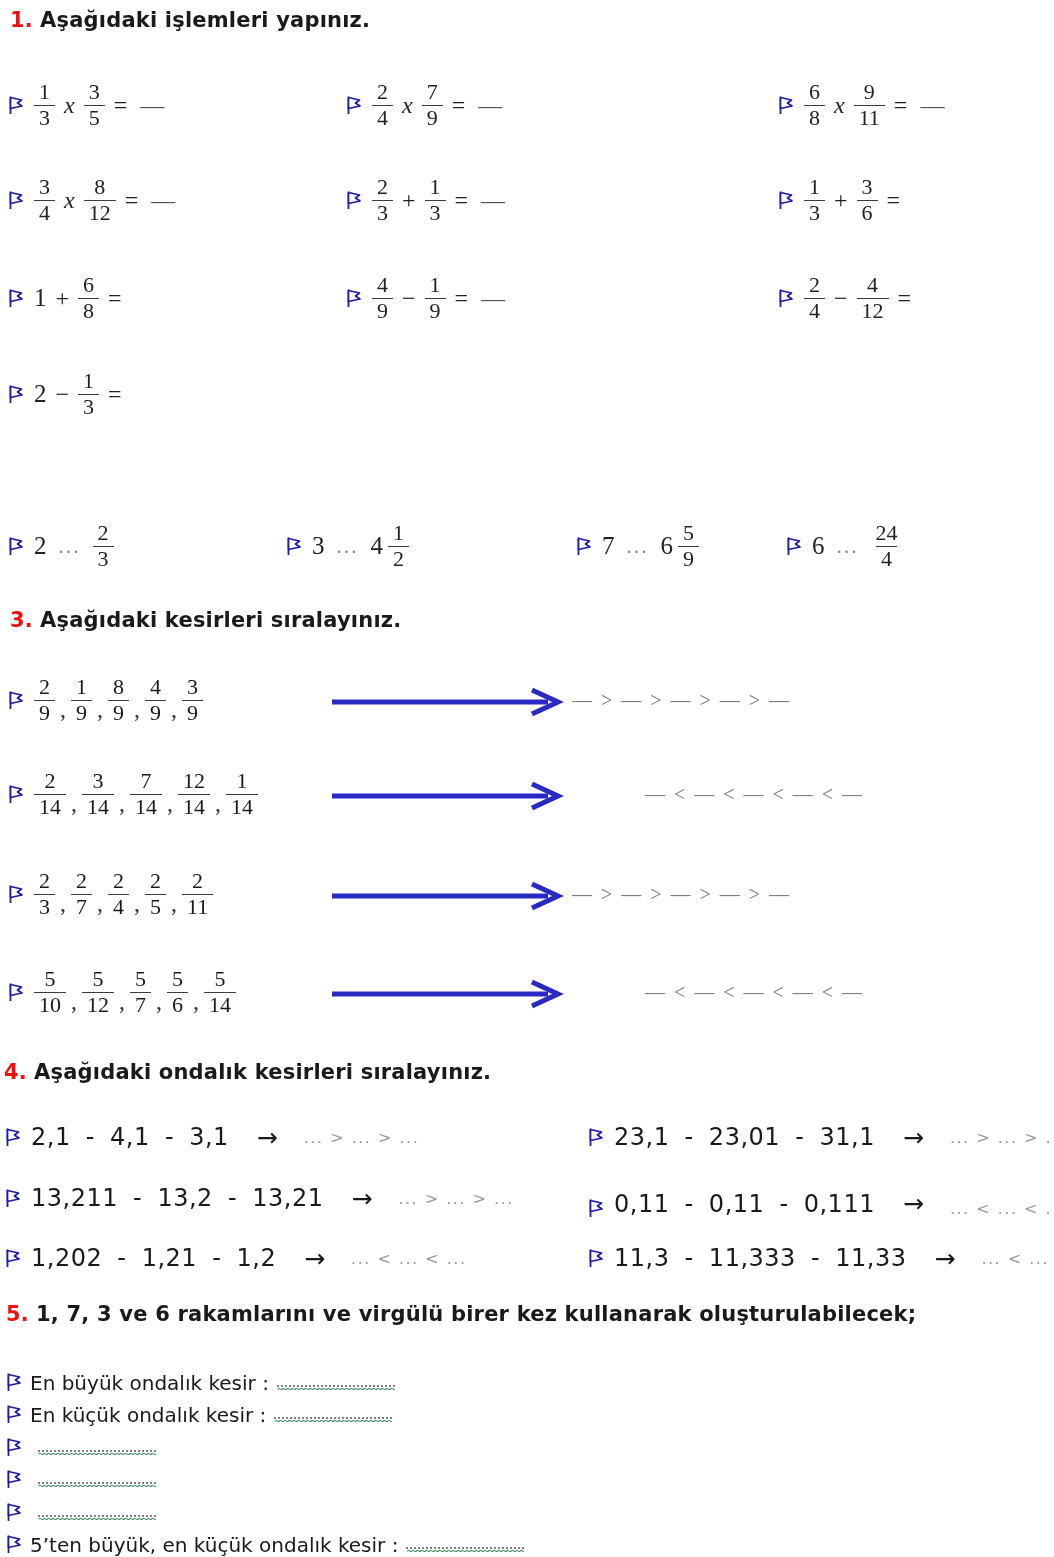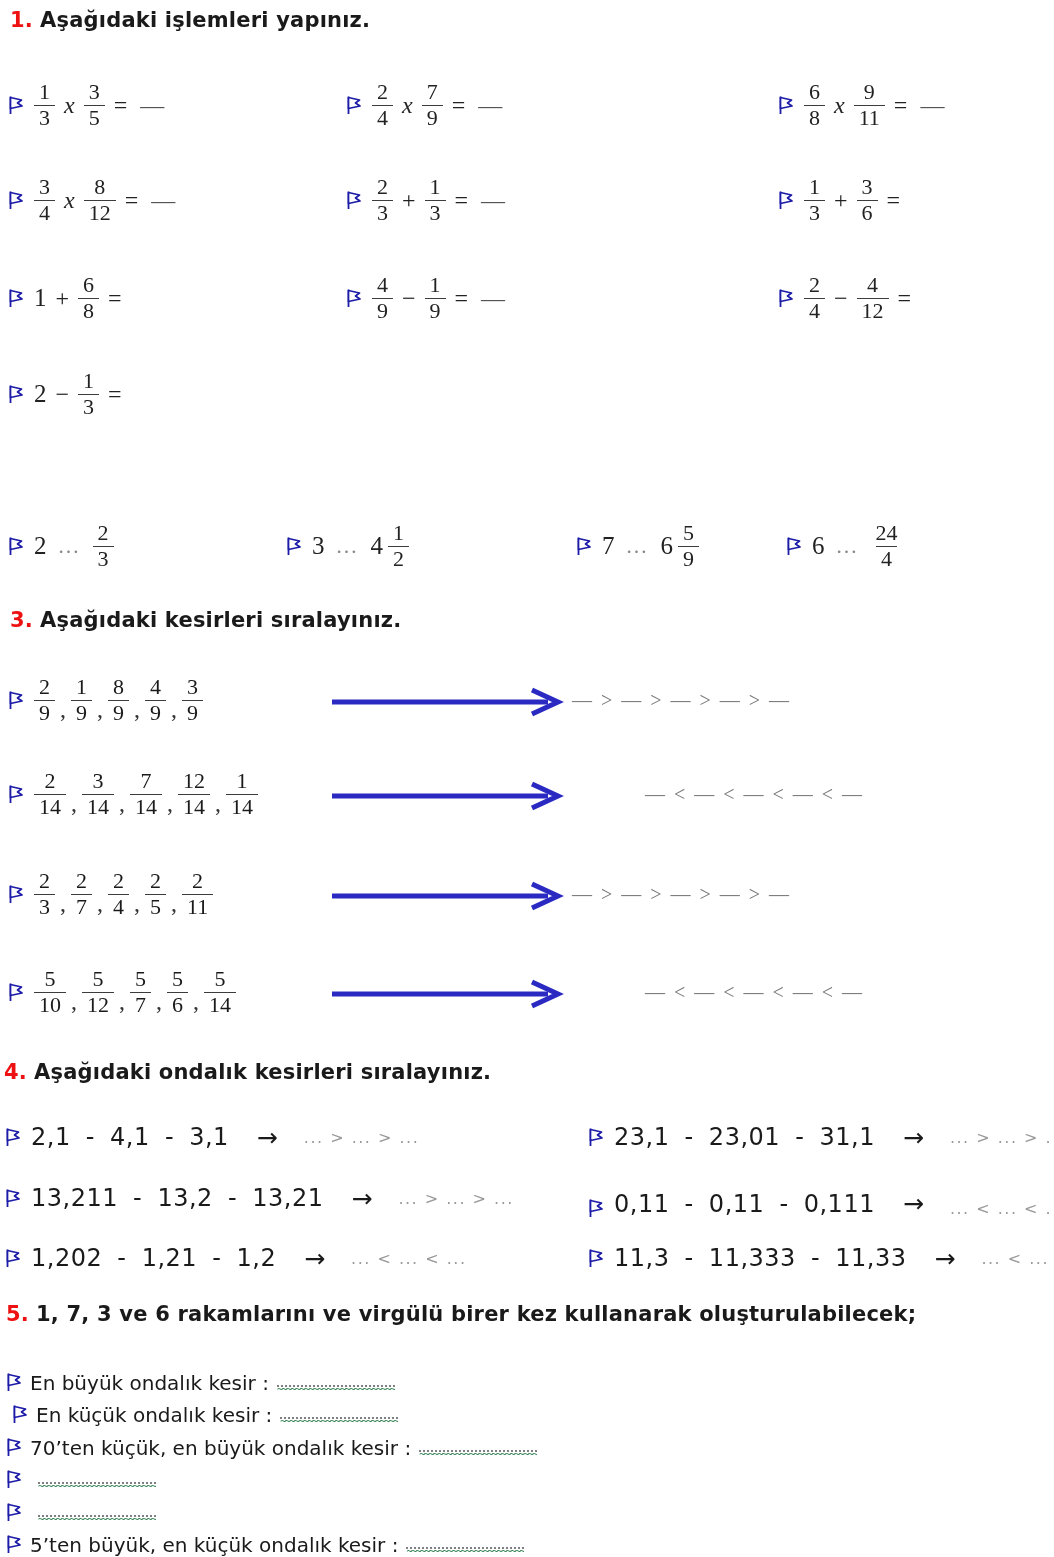--- a/index.html
+++ b/index.html
@@ -569,41 +569,40 @@
             <path d="M2.5 1.5 V19" stroke="#1c1ca8" stroke-width="1.8" fill="none"></path>
             <path d="M2.5 2.5 L13.5 5 L9.5 8 L14 11 L2.5 13.5 Z" fill="#fdfdfd" stroke="#1c1ca8" stroke-width="1.7" stroke-linejoin="round"></path>
           </svg>
         </span>
         <span class="s5-label">En büyük ondalık kesir :</span>
         <span class="blank">
           <span class="dotline"></span>
           <span class="squig">~~~~~~~~~~~~~~~~~~~~~~~~~~~~~~</span>
         </span>
       </div>
-      <div class="s5-item" style="top: 1400.4px; left: 12px;">
+      <div class="s5-item" style="top: 1400.4px; left: 6px;">
         <span class="flag">
           <svg width="16" height="20" viewBox="0 0 16 20">
             <path d="M2.5 1.5 V19" stroke="#1c1ca8" stroke-width="1.8" fill="none"></path>
             <path d="M2.5 2.5 L13.5 5 L9.5 8 L14 11 L2.5 13.5 Z" fill="#fdfdfd" stroke="#1c1ca8" stroke-width="1.7" stroke-linejoin="round"></path>
           </svg>
         </span>
         <span class="s5-label">En küçük ondalık kesir :</span>
         <span class="blank">
           <span class="dotline"></span>
           <span class="squig">~~~~~~~~~~~~~~~~~~~~~~~~~~~~~~</span>
         </span>
       </div>
       <div class="s5-item" style="top: 1432.8px; left: 6px;">
         <span class="flag">
           <svg width="16" height="20" viewBox="0 0 16 20">
             <path d="M2.5 1.5 V19" stroke="#1c1ca8" stroke-width="1.8" fill="none"></path>
             <path d="M2.5 2.5 L13.5 5 L9.5 8 L14 11 L2.5 13.5 Z" fill="#fdfdfd" stroke="#1c1ca8" stroke-width="1.7" stroke-linejoin="round"></path>
           </svg>
         </span>
-        <span class="s5-label">70’ten küçük, en büyük ondalık kesir :</span>
         <span class="blank">
           <span class="dotline"></span>
           <span class="squig">~~~~~~~~~~~~~~~~~~~~~~~~~~~~~~</span>
         </span>
       </div>
       <div class="s5-item" style="top: 1465.2px; left: 6px;">
         <span class="flag">
           <svg width="16" height="20" viewBox="0 0 16 20">
             <path d="M2.5 1.5 V19" stroke="#1c1ca8" stroke-width="1.8" fill="none"></path>
             <path d="M2.5 2.5 L13.5 5 L9.5 8 L14 11 L2.5 13.5 Z" fill="#fdfdfd" stroke="#1c1ca8" stroke-width="1.7" stroke-linejoin="round"></path>

